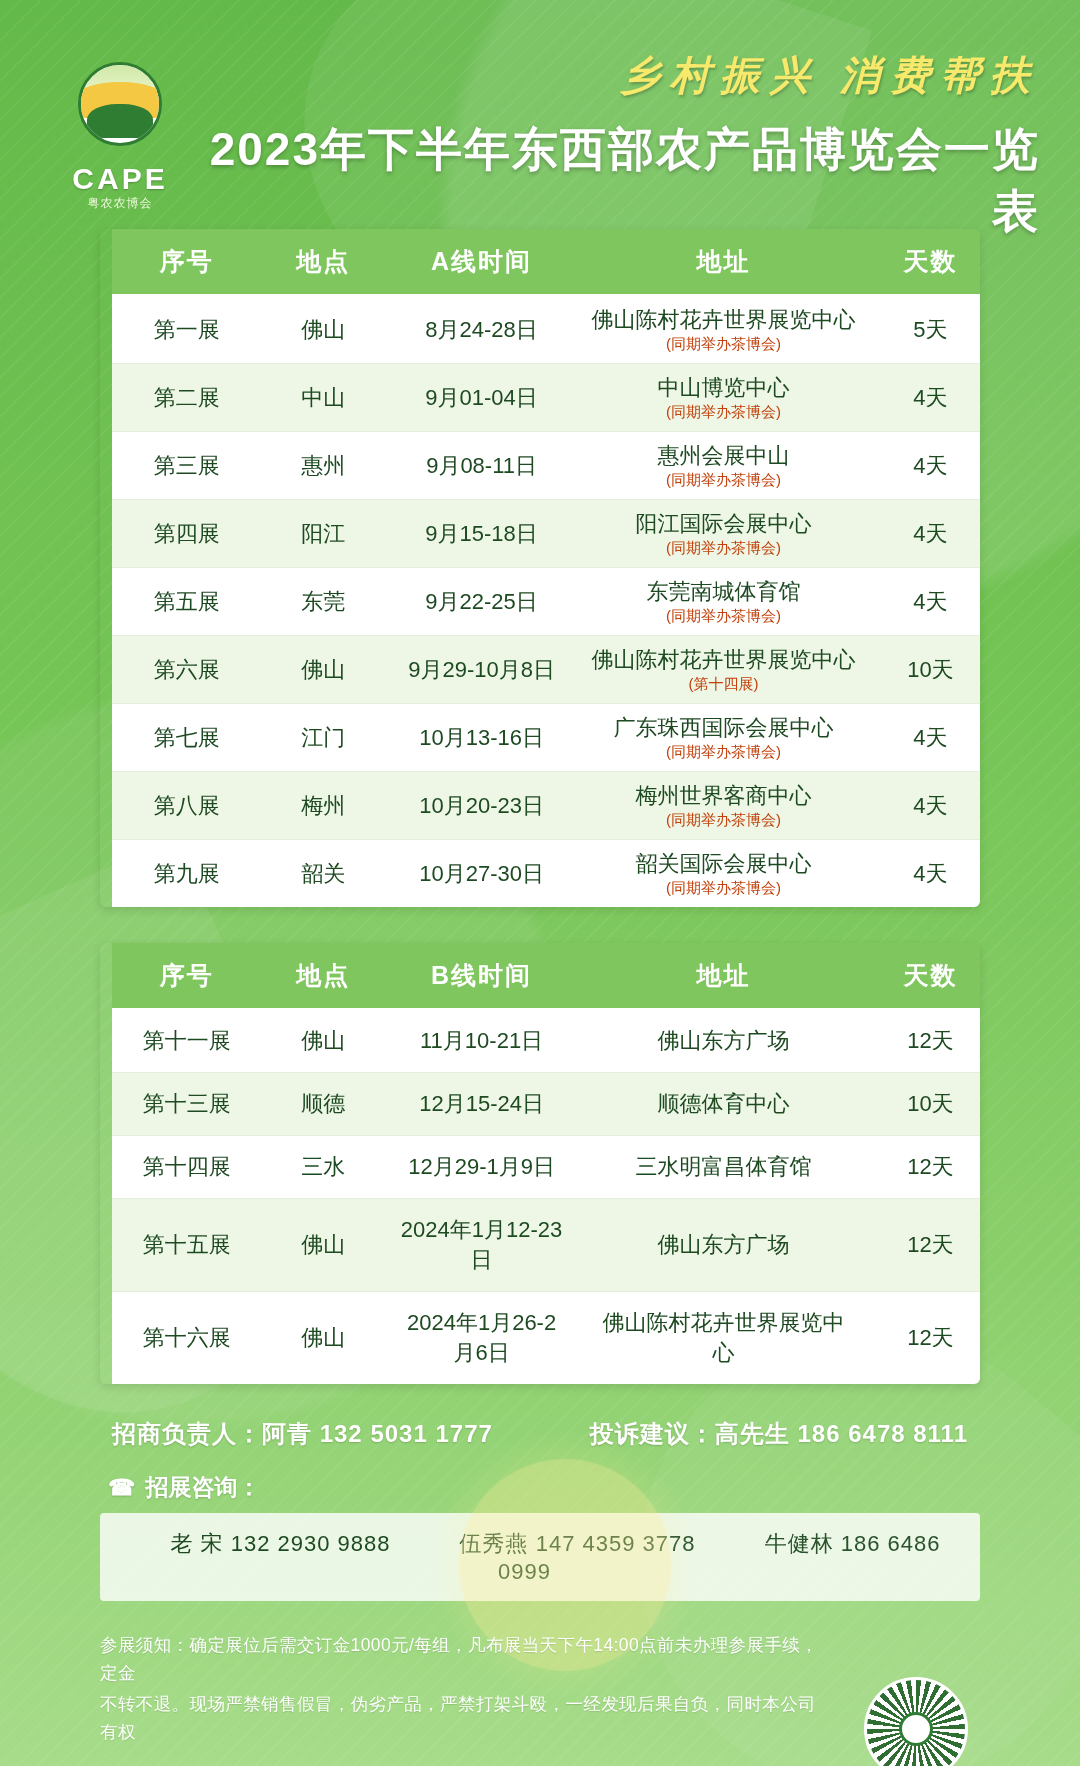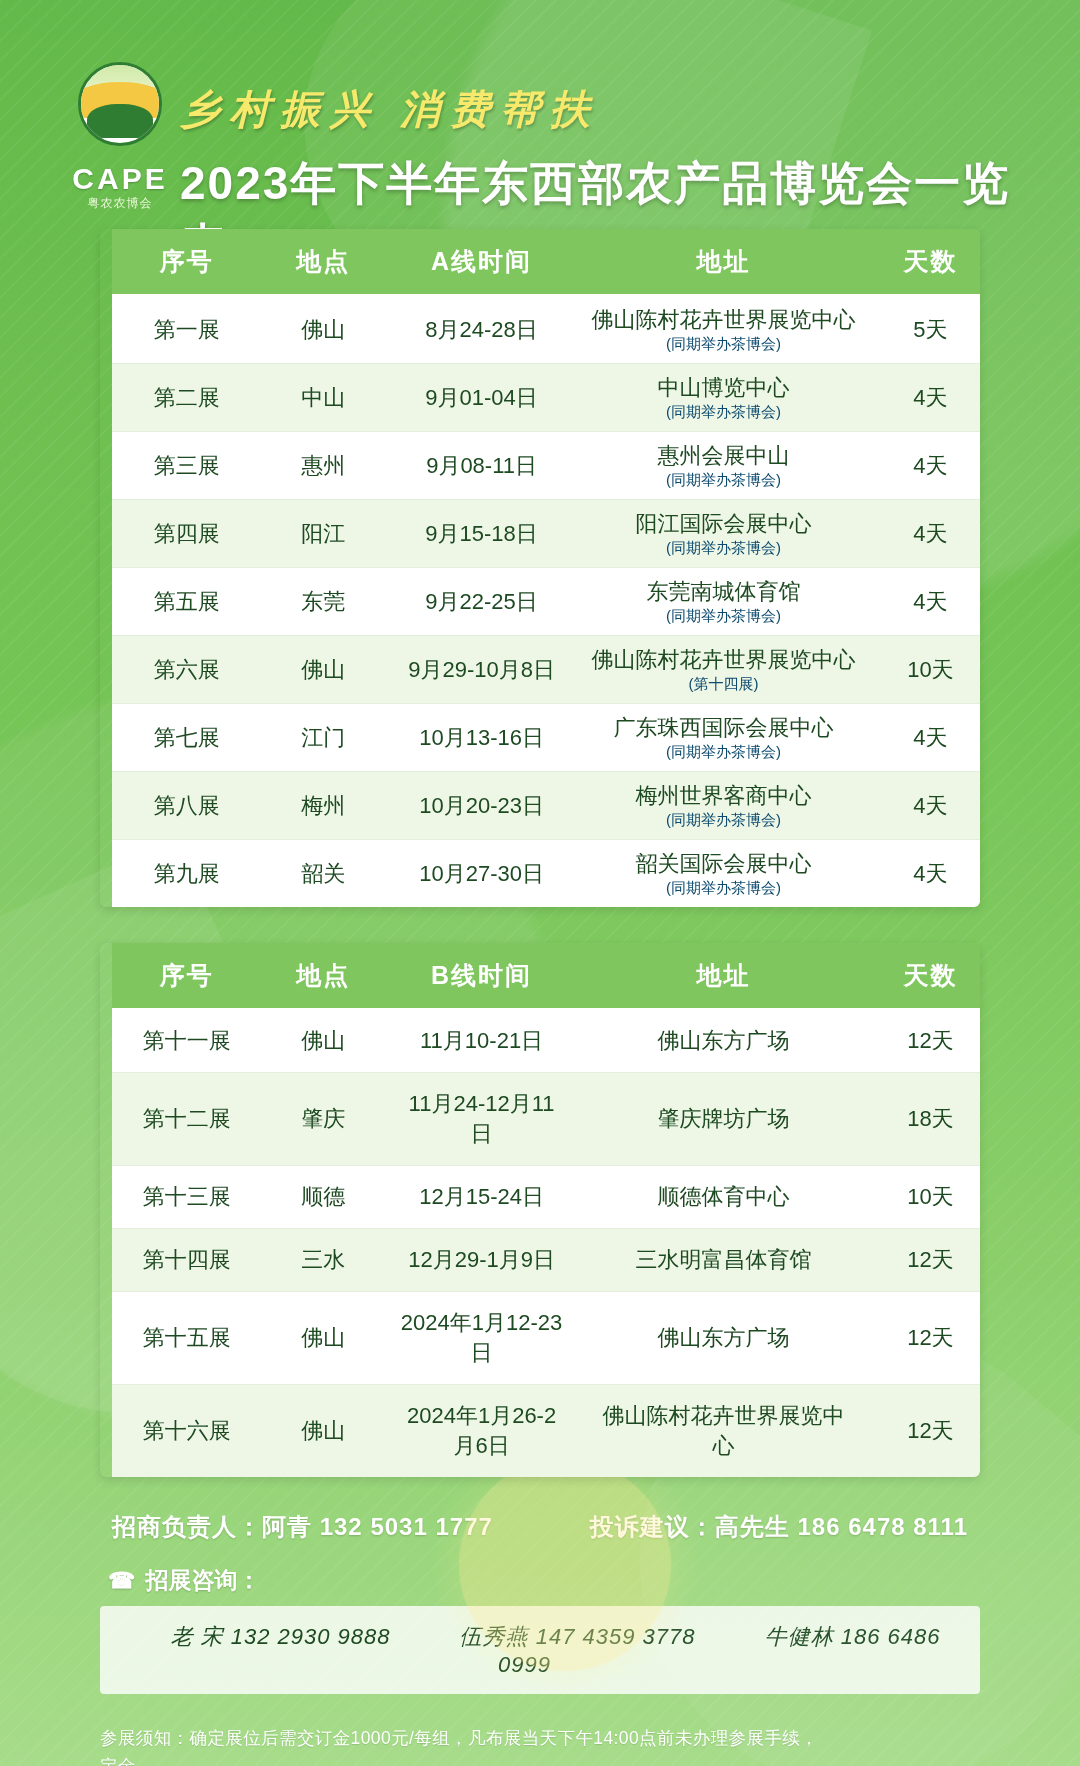--- a/index.html
+++ b/index.html
@@ -83,22 +83,22 @@
   }
   .logo-sub {
     font-size: 12px;
     color: #eaf8d8;
     letter-spacing: 1px;
   }
   .title-wrap {
     position: absolute;
     left: 180px;
     right: 40px;
-    top: 82px;
-    text-align: left;
+    top: 48px;
+    text-align: right;
   }
   .kicker {
     font-family: "Liberation Serif", serif;
     font-size: 40px;
     font-style: italic;
     font-weight: bold;
     color: #f6e96b;
     letter-spacing: 10px;
     text-shadow: 1px 2px 3px rgba(0,0,0,0.25);
   }
@@ -146,21 +146,21 @@
   }
   tbody tr:nth-child(odd)  td { background: #ffffff; }
   tbody tr:nth-child(even) td { background: #eef7e6; }
   tbody tr:last-child td { border-bottom: none; }
   .col-no    { width: 17%; }
   .col-place { width: 14%; }
   .col-time  { width: 22%; }
   .col-addr  { width: 33%; }
   .col-days  { width: 14%; }
   .addr-main { display: block; font-size: 22px; line-height: 1.25; }
-  .addr-sub  { display: block; font-size: 15px; color: #0c4a6e; line-height: 1.3; }
+  .addr-sub  { display: block; font-size: 15px; color: #c2410c; line-height: 1.3; }
   .tb-b tbody td { padding: 16px 16px; }
 
   
   .contacts {
     width: 880px;
     margin: 34px auto 0;
     display: flex;
     justify-content: space-between;
     padding: 0 12px;
     box-sizing: border-box;
@@ -191,21 +191,21 @@
   .consult-box {
     margin-top: 10px;
     background: rgba(255,255,255,0.80);
     border-radius: 4px;
     padding: 16px 10px;
     text-align: center;
     color: #1e4a22;
     font-size: 22px;
     letter-spacing: 1px;
   }
-  .consult-box span { margin: 0 31px; font-style: italic; }
+  .consult-box span { margin: 0 31px; }
 
   
   .notes {
     width: 880px;
     margin: 30px auto 0;
     position: relative;
     color: #ffffff;
     font-size: 17.5px;
     line-height: 1.62;
     letter-spacing: 0.4px;
@@ -402,27 +402,20 @@
       </thead>
       <tbody>
         <tr>
           <td>第十一展</td>
           <td>佛山</td>
           <td>11月10-21日</td>
           <td>佛山东方广场</td>
           <td>12天</td>
         </tr>
         <tr>
-          <td>第十二展</td>
-          <td>肇庆</td>
-          <td>11月24-12月11日</td>
-          <td>肇庆牌坊广场</td>
-          <td>18天</td>
-        </tr>
-        <tr>
           <td>第十三展</td>
           <td>顺德</td>
           <td>12月15-24日</td>
           <td>顺德体育中心</td>
           <td>10天</td>
         </tr>
         <tr>
           <td>第十四展</td>
           <td>三水</td>
           <td>12月29-1月9日</td>

